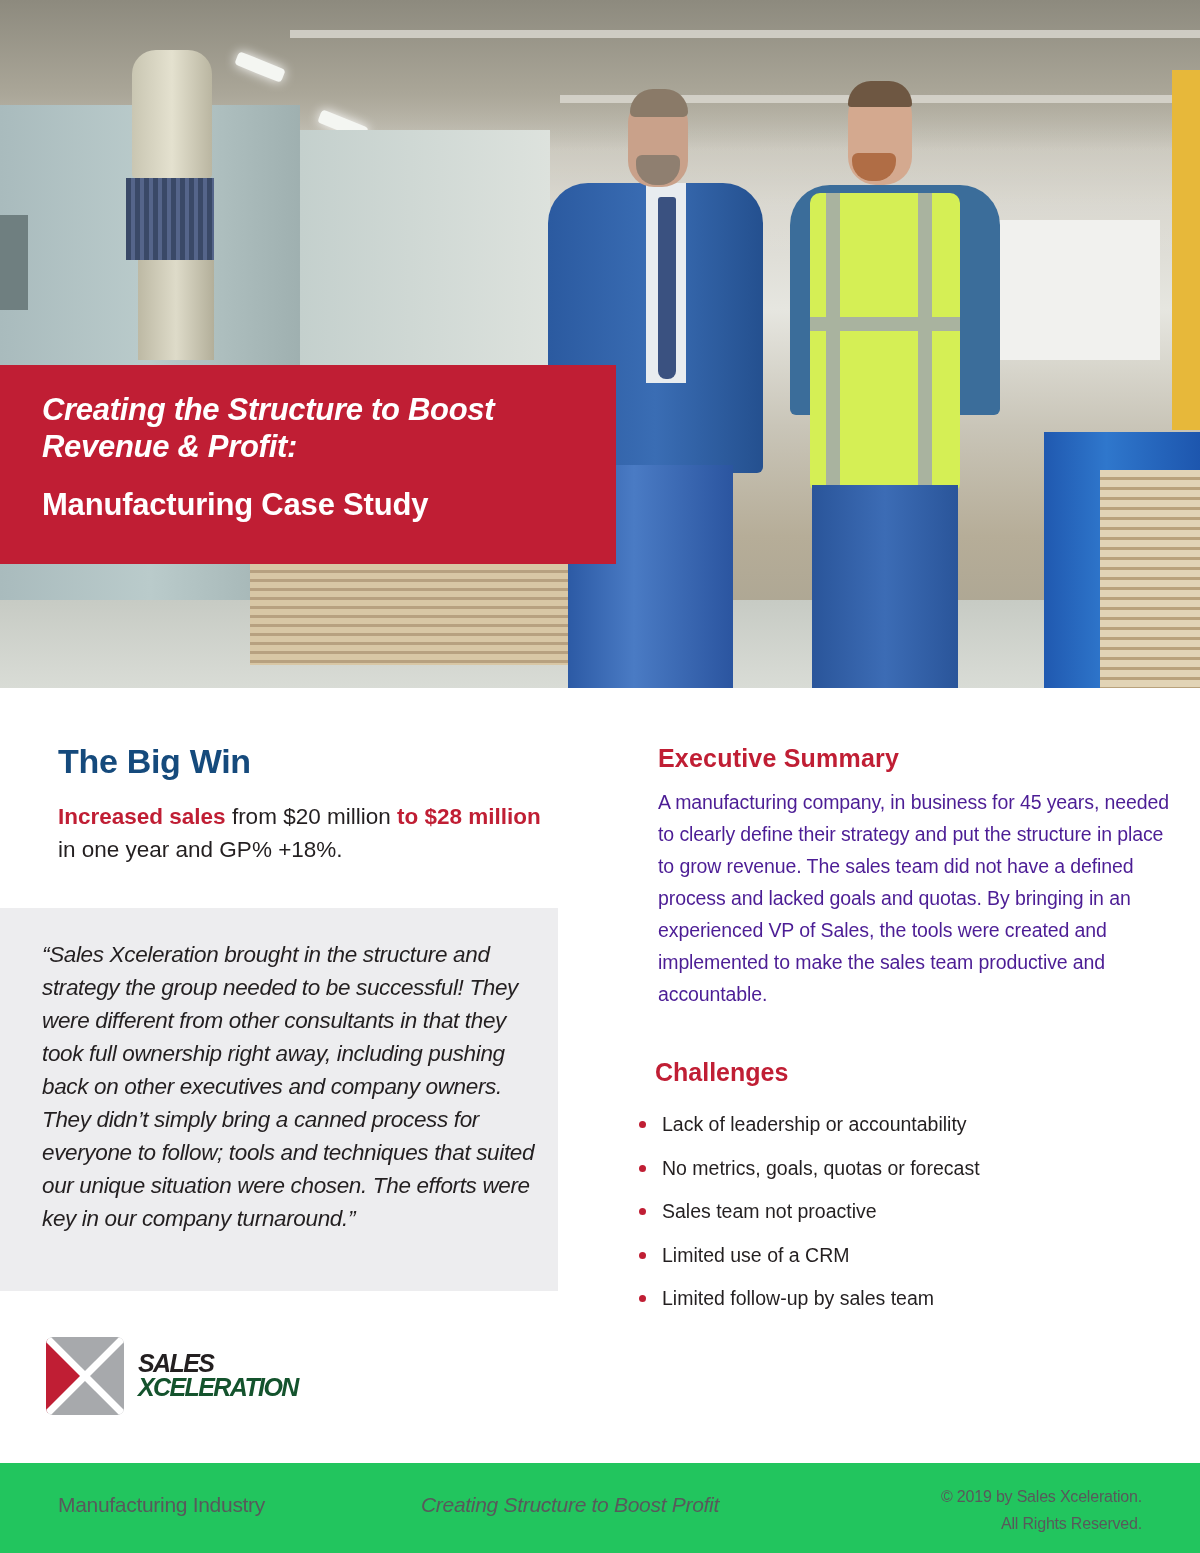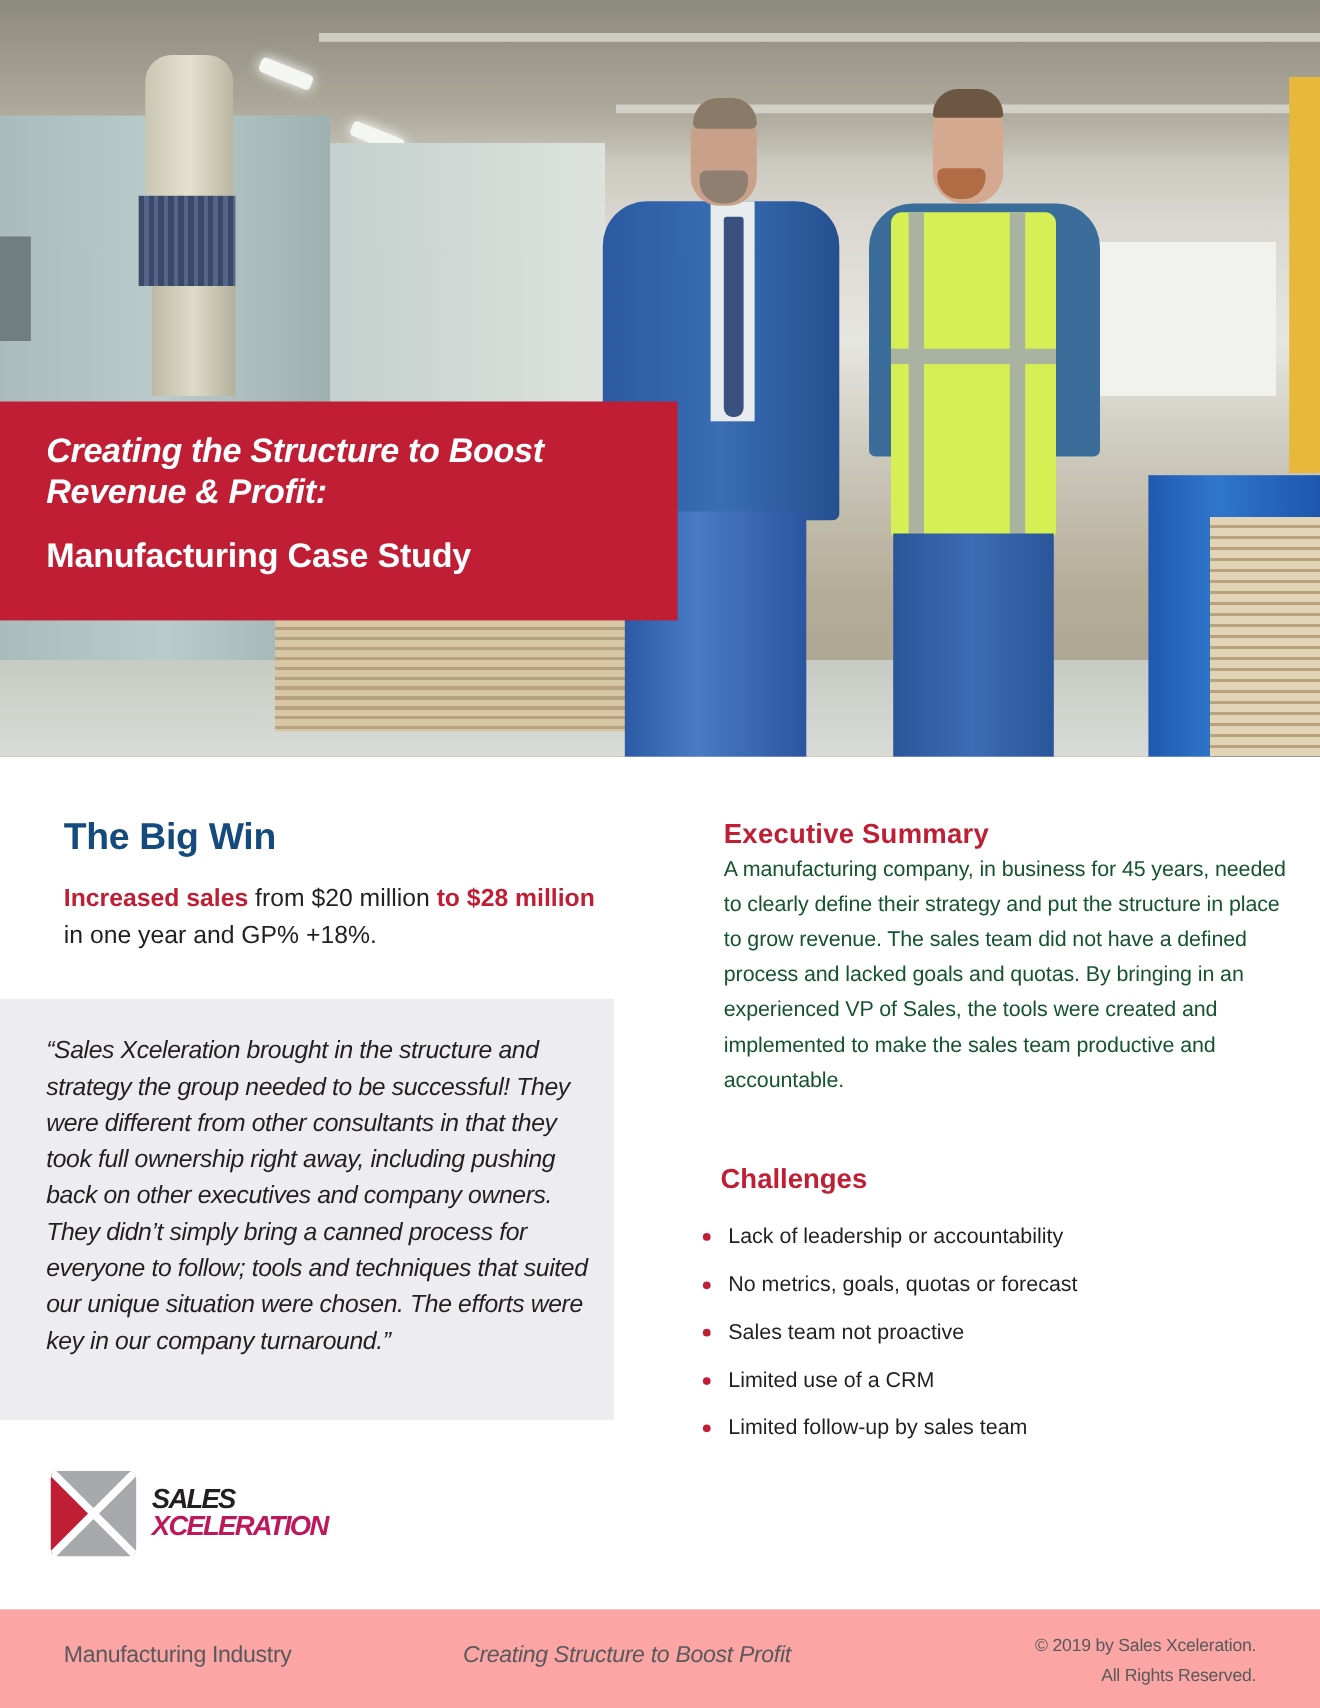--- a/index.html
+++ b/index.html
@@ -73,34 +73,34 @@
   .big-win p { margin-top: 18px; font-size: 22.5px; line-height: 33px; color: #231f20; }
   .big-win .hl { color: #c01e34; font-weight: bold; }
 
   .quote-box { position: absolute; left: 0; top: 908px; width: 558px; height: 383px; background: #ededef; padding: 30px 20px 0 42px; }
   .quote-box p { font-style: italic; font-size: 22.5px; line-height: 33px; color: #231f20; letter-spacing: -0.35px; }
 
   .logo { position: absolute; left: 46px; top: 1337px; width: 300px; height: 80px; }
   .logo-mark { position: absolute; left: 0; top: 0; width: 78px; height: 78px; }
   .logo-text { position: absolute; left: 92px; top: 14px; font-weight: bold; font-style: italic; font-size: 25px; line-height: 24px; letter-spacing: -1.6px; }
   .logo-text .l1 { color: #231f20; display: block; }
-  .logo-text .l2 { color: #be185d; display: block; }
+  .logo-text .l2 { color: #14532d; display: block; }
 
   
   .right-col { position: absolute; left: 658px; top: 742px; width: 520px; }
   .right-col h3 { font-size: 25px; font-weight: bold; color: #c01e34; line-height: 32px; letter-spacing: 0.2px; }
-  .exec-text { font-size: 19.5px; line-height: 32px; color: #14532d; letter-spacing: -0.1px; }
+  .exec-text { margin-top: 12px; font-size: 19.5px; line-height: 32px; color: #4c1d95; letter-spacing: -0.1px; }
   .challenges { position: absolute; left: 638px; top: 1056px; width: 520px; }
   .challenges h3 { font-size: 25px; font-weight: bold; color: #c01e34; line-height: 32px; margin-left: 17px; }
   .challenges ul { list-style: none; margin-top: 24px; }
   .challenges li { position: relative; padding-left: 24px; font-size: 19.5px; line-height: 24px; margin-bottom: 19.5px; color: #231f20; }
   .challenges li .bullet { position: absolute; left: 1px; top: 9px; width: 7px; height: 7px; border-radius: 50%; background: #c01e34; }
 
   
-  .footer { position: absolute; left: 0; top: 1463px; width: 1200px; height: 90px; background: #fca5a5; }
+  .footer { position: absolute; left: 0; top: 1463px; width: 1200px; height: 90px; background: #22c55e; }
   .footer .industry { position: absolute; left: 58px; top: 30px; font-size: 21px; color: #58595b; letter-spacing: -0.3px; }
   .footer .tagline { position: absolute; left: 421px; top: 30px; font-size: 21px; font-style: italic; color: #58595b; letter-spacing: -0.3px; }
   .footer .copyright { position: absolute; right: 58px; top: 20px; width: 300px; text-align: right; font-size: 16px; line-height: 27px; color: #58595b; letter-spacing: -0.2px; }
 </style>
 </head>
 <body>
 
 <div class="hero" title="Two men walking through a manufacturing plant: a businessman in a blue suit and a worker in a high-visibility vest holding a tablet">
   <div class="ceiling"></div>
   <div class="beam" style="left:290px;top:30px;width:910px;"></div>

